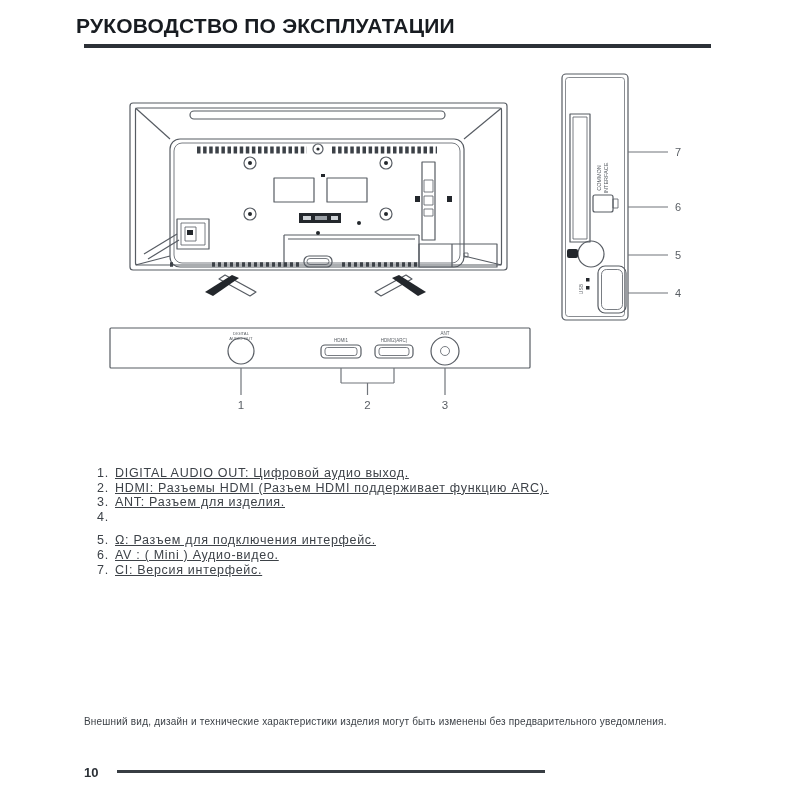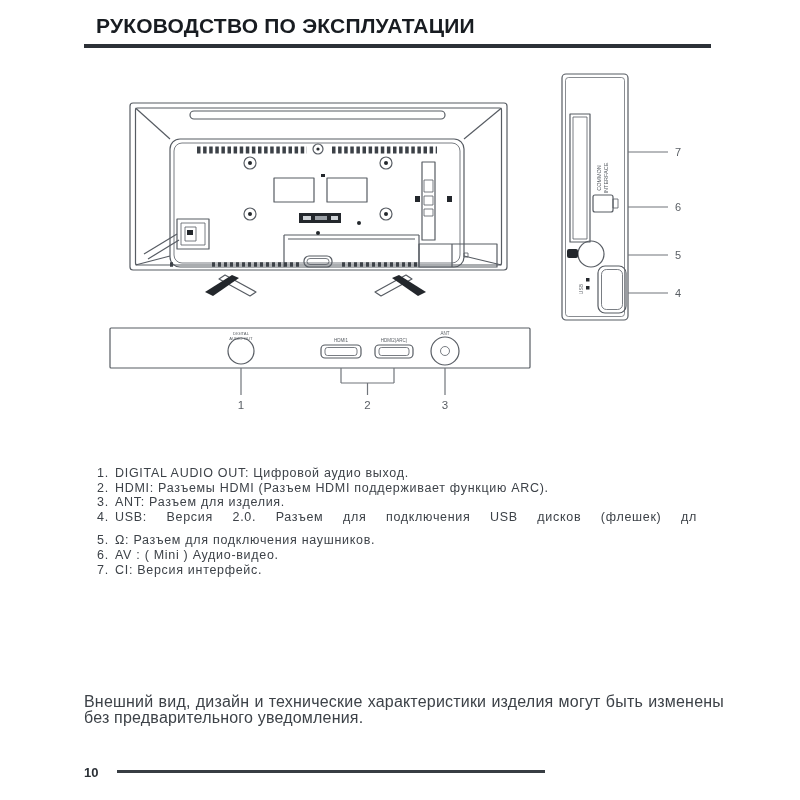--- a/index.html
+++ b/index.html
@@ -1,42 +1,42 @@
 <!DOCTYPE html>
 <html><head>
 <meta charset="utf-8">
 <style>
   html,body{margin:0;padding:0;background:#ffffff;}
   .page{
     position:relative;width:800px;height:800px;background:#ffffff;overflow:hidden;
     font-family:"Liberation Sans",sans-serif;color:#3a3e44;
   }
   .title{
-    position:absolute;left:96px;top:14px;margin:0;
+    position:absolute;left:76px;top:14px;margin:0;
     font-size:21px;font-weight:bold;color:#181c21;letter-spacing:.2px;
   }
   .title-rule{position:absolute;left:84px;top:44px;width:627px;height:4px;background:#2c3137;}
   .svgfig{position:absolute;display:block;}
   #tv-svg{left:112px;top:92px;}
   #side-svg{left:556px;top:66px;}
   #strip-svg{left:106px;top:323px;}
   svg text{font-family:"Liberation Sans",sans-serif;fill:#595e64;}
   .connector-list{
     position:absolute;left:97px;top:466px;width:600px;
     font-size:12.5px;letter-spacing:.7px;line-height:14.6px;color:#3d4248;
   }
   .li{display:flex;}
   .li .num{flex:0 0 18px;}
-  .li .txt{flex:1;}
+  .li .txt{flex:1;text-decoration:underline;}
   .gap{margin-top:9px;}
   .l1{display:block;text-align:justify;text-align-last:justify;}
   .l2{display:block;}
   .footnote{
-    position:absolute;left:84px;top:694px;width:640px;
-    font-size:16px;line-height:15.5px;text-align:justify;color:#3d4248;letter-spacing:.2px;
+    position:absolute;left:84px;top:714px;width:640px;
+    font-size:10px;line-height:15.5px;text-align:justify;color:#3d4248;letter-spacing:.2px;
   }
   .pagenum{position:absolute;left:84px;top:765px;font-size:13px;font-weight:bold;color:#2c3137;text-align:right;}
   .foot-rule{position:absolute;left:117px;top:770px;width:428px;height:3px;background:#383d43;}
 </style>
 </head>
 <body>
 
 <div class="page">
 
   <h1 class="title">РУКОВОДСТВО ПО ЭКСПЛУАТАЦИИ</h1>
@@ -197,26 +197,25 @@
       <span class="num">2.</span>
       <span class="txt">HDMI: Разъемы HDMI (Разъем HDMI поддерживает функцию ARC).</span>
     </div>
     <div class="li">
       <span class="num">3.</span>
       <span class="txt">ANT: Разъем для изделия.</span>
     </div>
     <div class="li">
       <span class="num">4.</span>
       <span class="txt">
-        <span class="l1">USB: Версия 2.0. Разъем для подключения USB дисков (флешек) дл</span>
       </span>
     </div>
     <div class="li gap">
       <span class="num">5.</span>
-      <span class="txt">Ω: Разъем для подключения наушников.</span>
+      <span class="txt">Ω: Разъем для подключения интерфейс.</span>
     </div>
     <div class="li">
       <span class="num">6.</span>
       <span class="txt">AV : ( Mini ) Аудио-видео.</span>
     </div>
     <div class="li">
       <span class="num">7.</span>
       <span class="txt">CI: Версия интерфейс.</span>
     </div>
   </div>

